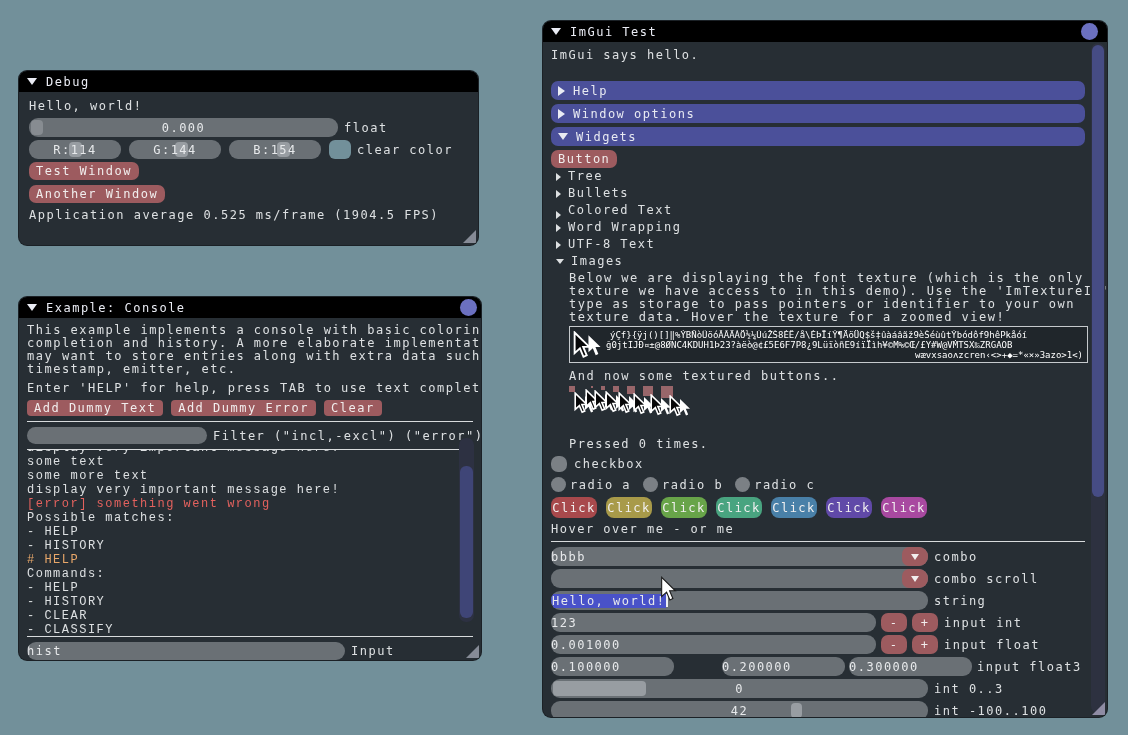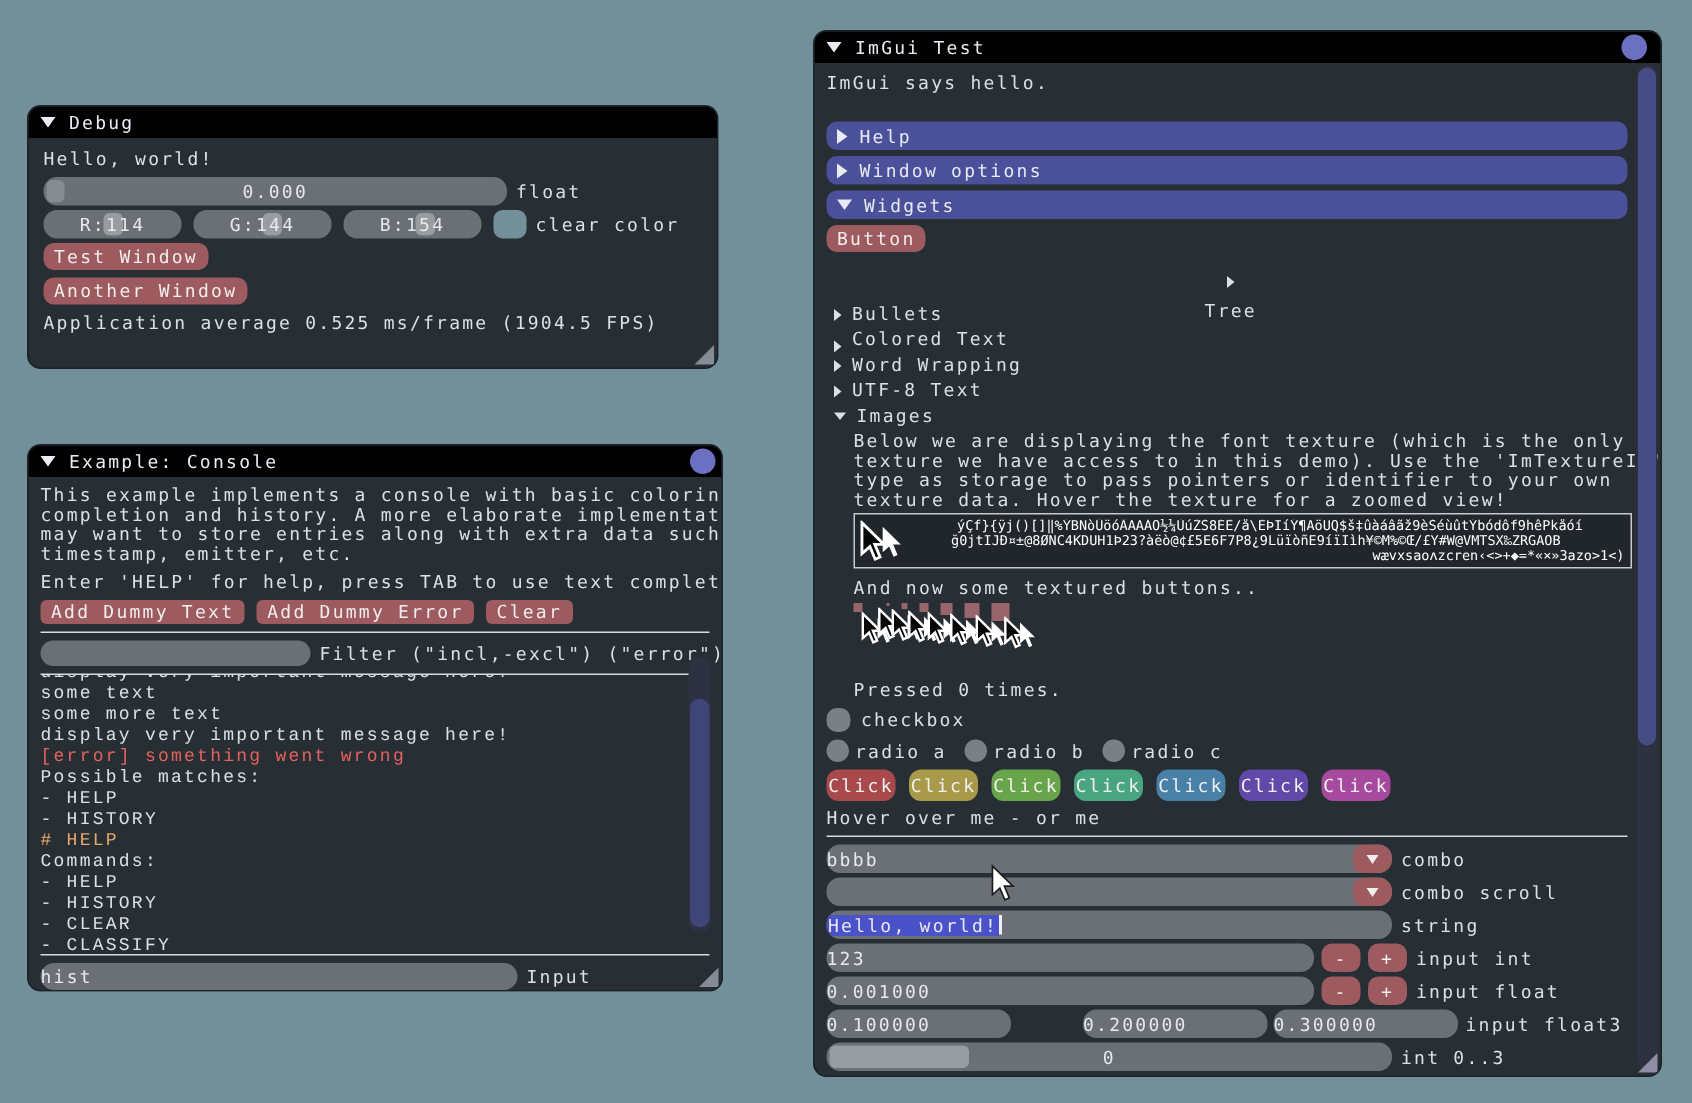--- a/index.html
+++ b/index.html
@@ -70,21 +70,21 @@
   .scroll-thumb { position:absolute; left:1px; right:1px; background:#464c84; border-radius:6px; }
   .grip {
     position:absolute; right:2px; bottom:2px; width:0; height:0;
     border-bottom:13px solid #868b96; border-left:13px solid transparent;
   }
   .sel { background:#4952c9; padding:0 1px; }
   .caret { display:inline-block; width:2px; height:13px; background:#eef0f2; vertical-align:middle; }
   .texture-box {
     position:relative; width:519px; height:37px; margin-top:2px;
     border:1px solid #c6cacd; background:#20262b; overflow:hidden;
-    font-size:9px; letter-spacing:0; line-height:10px; color:#ffffff;padding-left:28px;
+    font-size:9px; letter-spacing:0; line-height:10px; color:#ffffff;
   }
   .texture-box .gl1 { margin:3px 2px 0 40px; white-space:nowrap; overflow:hidden; }
   .texture-box .gl2 { margin:0 2px 0 36px; white-space:nowrap; overflow:hidden; }
   .texture-box .gl3 { text-align:right; margin-right:4px; white-space:nowrap; overflow:hidden; }
   .imgbtn { background:#98666a; display:inline-block; flex:none; }
   .imgface { background:#070708; width:31px; height:31px; position:relative; }
   .cursor-svg { position:absolute; }
   .indent { margin-left:18px; }
   .rlabel { white-space:nowrap; }
 </style>
@@ -208,21 +208,21 @@
     </div>
     <div class="header">
       <span class="arr-down" style="border-top-color:#e8eaf2; border-left-width:5px; border-right-width:5px;"></span>
       <span>Widgets</span>
     </div>
 
     <div style="margin-top:2px;">
       <span class="btn">Button</span>
     </div>
 
-    <div class="line" style="margin-top:16px; display:flex; align-items:center; gap:7px; padding-left:5px;flex-direction:column;">
+    <div class="line" style="margin-top:0; display:flex; align-items:center; gap:7px; padding-left:5px;">
       <span class="tri-r-s"></span>
         <span>Tree</span>
     </div>
     <div class="line" style="display:flex; align-items:center; gap:7px; padding-left:5px;">
       <span class="tri-r-s"></span>
         <span>Bullets</span>
     </div>
     <div class="line" style="display:flex; align-items:flex-end; gap:7px; padding-left:5px;">
       <span class="tri-r-s"></span>
         <span>Colored Text</span>

